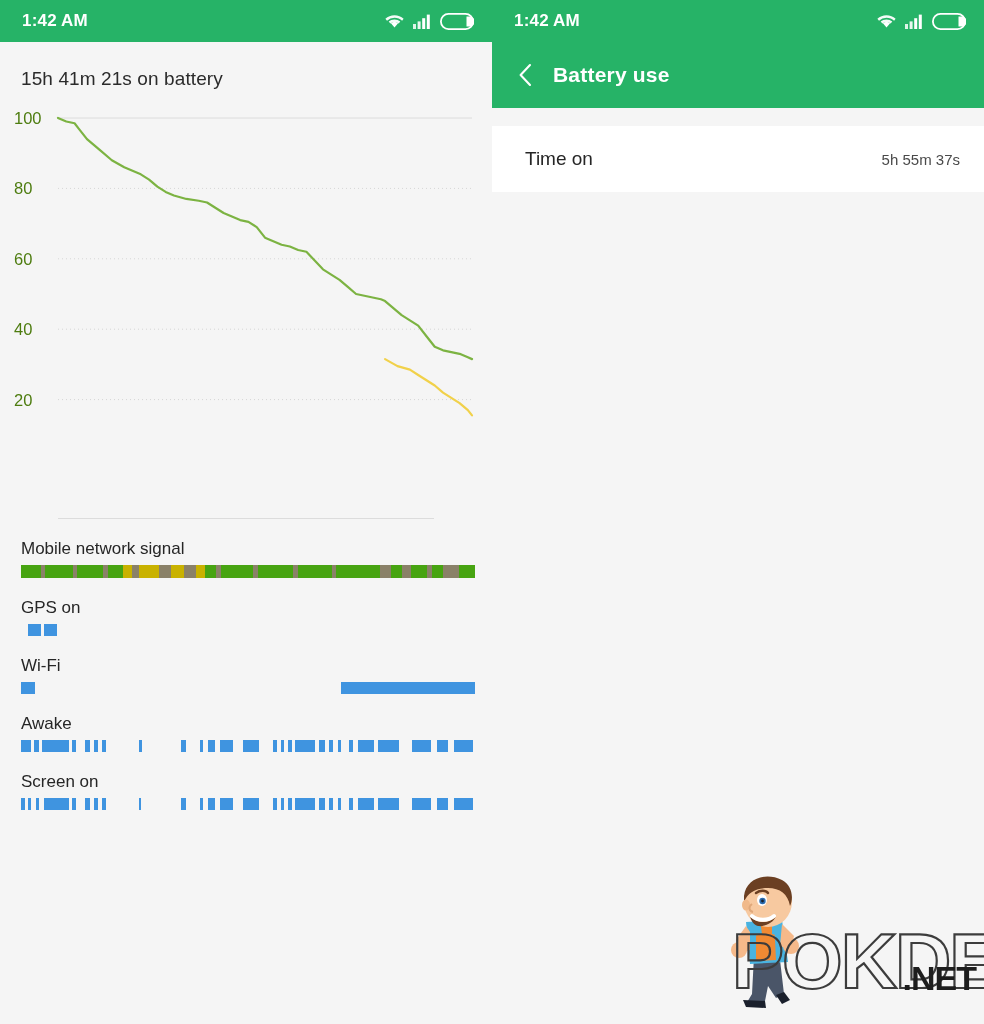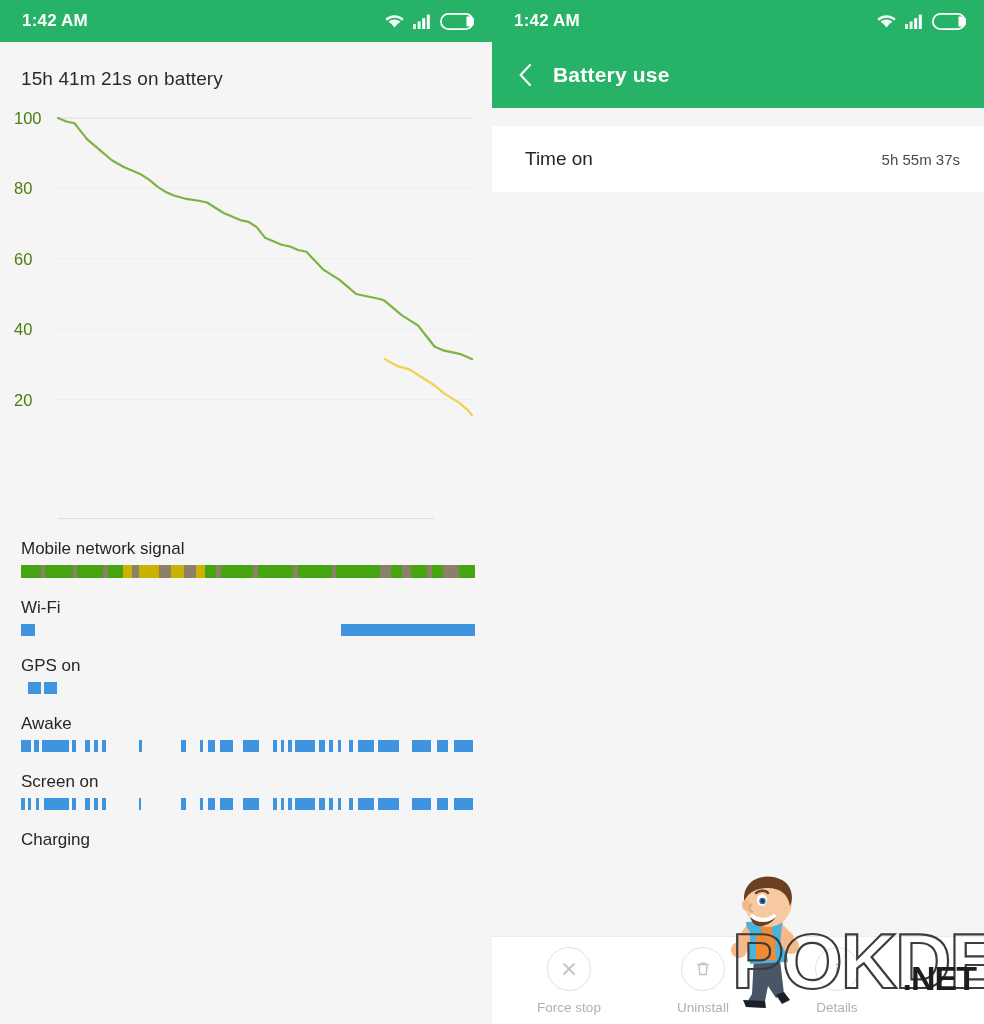--- a/index.html
+++ b/index.html
@@ -234,32 +234,32 @@
               <div class="seg" style="left: 381.36px; width: 9.08px; background: rgb(138, 129, 104);"></div>
               <div class="seg" style="left: 390.44px; width: 15.89px; background: rgb(71, 164, 17);"></div>
               <div class="seg" style="left: 406.33px; width: 4.54px; background: rgb(138, 129, 104);"></div>
               <div class="seg" style="left: 410.87px; width: 11.35px; background: rgb(71, 164, 17);"></div>
               <div class="seg" style="left: 422.22px; width: 15.89px; background: rgb(138, 129, 104);"></div>
               <div class="seg" style="left: 438.11px; width: 15.89px; background: rgb(71, 164, 17);"></div>
             </div>
         </div>
 
         <div>
+          <div class="track-label">GPS on</div>
+          <div class="track-bar small" id="bar-gps">
+              <div class="seg" style="left: 7.264px; width: 12.258px; background: rgb(63, 148, 224);"></div>
+              <div class="seg" style="left: 22.7px; width: 13.166px; background: rgb(63, 148, 224);"></div>
+            </div>
+        </div>
+
+        <div>
           <div class="track-label">Wi-Fi</div>
           <div class="track-bar small" id="bar-wifi">
               <div class="seg" style="left: 0px; width: 13.62px; background: rgb(63, 148, 224);"></div>
               <div class="seg" style="left: 320.07px; width: 133.93px; background: rgb(63, 148, 224);"></div>
-            </div>
-        </div>
-
-        <div>
-          <div class="track-label">GPS on</div>
-          <div class="track-bar small" id="bar-gps">
-              <div class="seg" style="left: 7.264px; width: 12.258px; background: rgb(63, 148, 224);"></div>
-              <div class="seg" style="left: 22.7px; width: 13.166px; background: rgb(63, 148, 224);"></div>
             </div>
         </div>
 
         <div>
           <div class="track-label">Awake</div>
           <div class="track-bar small" id="bar-awake">
               <div class="seg" style="left: 0px; width: 10.0889px; background: rgb(63, 148, 224);"></div>
               <div class="seg" style="left: 13.4519px; width: 4.62407px; background: rgb(63, 148, 224);"></div>
               <div class="seg" style="left: 21.0185px; width: 26.9037px; background: rgb(63, 148, 224);"></div>
               <div class="seg" style="left: 51.2852px; width: 4.2037px; background: rgb(63, 148, 224);"></div>
@@ -315,21 +315,20 @@
               <div class="seg" style="left: 327.889px; width: 3.78333px; background: rgb(63, 148, 224);"></div>
               <div class="seg" style="left: 337.137px; width: 15.9741px; background: rgb(63, 148, 224);"></div>
               <div class="seg" style="left: 357.315px; width: 21.0185px; background: rgb(63, 148, 224);"></div>
               <div class="seg" style="left: 390.944px; width: 18.9167px; background: rgb(63, 148, 224);"></div>
               <div class="seg" style="left: 416.167px; width: 10.5093px; background: rgb(63, 148, 224);"></div>
               <div class="seg" style="left: 432.981px; width: 18.9167px; background: rgb(63, 148, 224);"></div>
             </div>
         </div>
 
         <div>
-          <div class="track-label">Charging</div>
           <div class="track-bar small" id="bar-charging"></div>
         </div>
 
       </div>
     </div>
   </div>
 
   <div class="panel panel-right">
 
     <div class="statusbar">
@@ -374,47 +373,20 @@
       <div class="section-gap"></div>
 
 
       <div class="detail-row">
         <div class="detail-label">Time on</div>
         <div class="detail-value">5h 55m 37s</div>
       </div>
 
       <div class="bu-rest" style="height:560px;"></div>
 
-      <div class="action-bar">
-        <div class="action-item">
-          <div class="action-circle">
-            <svg width="20" height="20" viewBox="0 0 20 20">
-                <path d="M5 5 L15 15 M15 5 L5 15" stroke="#c4c4c4" stroke-width="1.8" stroke-linecap="round"></path>
-              </svg>
-          </div>
-          <div class="action-text">Force stop</div>
-        </div>
-        <div class="action-item">
-          <div class="action-circle">
-            <svg width="20" height="20" viewBox="0 0 20 20">
-                <path d="M4.6 5.6h10.8M8 5.6V4.2h4v1.4M6 5.6l.8 10h6.4l.8-10" fill="none" stroke="#c4c4c4" stroke-width="1.5" stroke-linecap="round" stroke-linejoin="round"></path>
-              </svg>
-          </div>
-          <div class="action-text">Uninstall</div>
-        </div>
-        <div class="action-item">
-          <div class="action-circle">
-            <svg width="20" height="20" viewBox="0 0 20 20">
-                <circle cx="10" cy="5.5" r="1.2" fill="#c4c4c4"></circle>
-                <path d="M10 8.8v6.4" stroke="#c4c4c4" stroke-width="1.7" stroke-linecap="round"></path>
-              </svg>
-          </div>
-          <div class="action-text">Details</div>
-        </div>
-      </div>
 
       <div class="watermark">
         <svg class="wm-mascot" width="112" height="140" viewBox="0 0 112 140">
 
           <path d="M44 82 L42 120 L36 130 L54 132 L58 112 L66 124 L74 120 L70 86 Z" fill="#4a5568"></path>
           <path d="M33 126 L36 133 L56 134 L55 127 Z" fill="#1a202c"></path>
           <path d="M66 121 L74 118 L80 126 L72 130 Z" fill="#1a202c"></path>
 
           <path d="M36 48 L72 46 L78 88 L40 90 Z" fill="#49b3e0"></path>
           <path d="M46 46 L64 45 L66 86 L46 87 Z" fill="#f08a33"></path>

